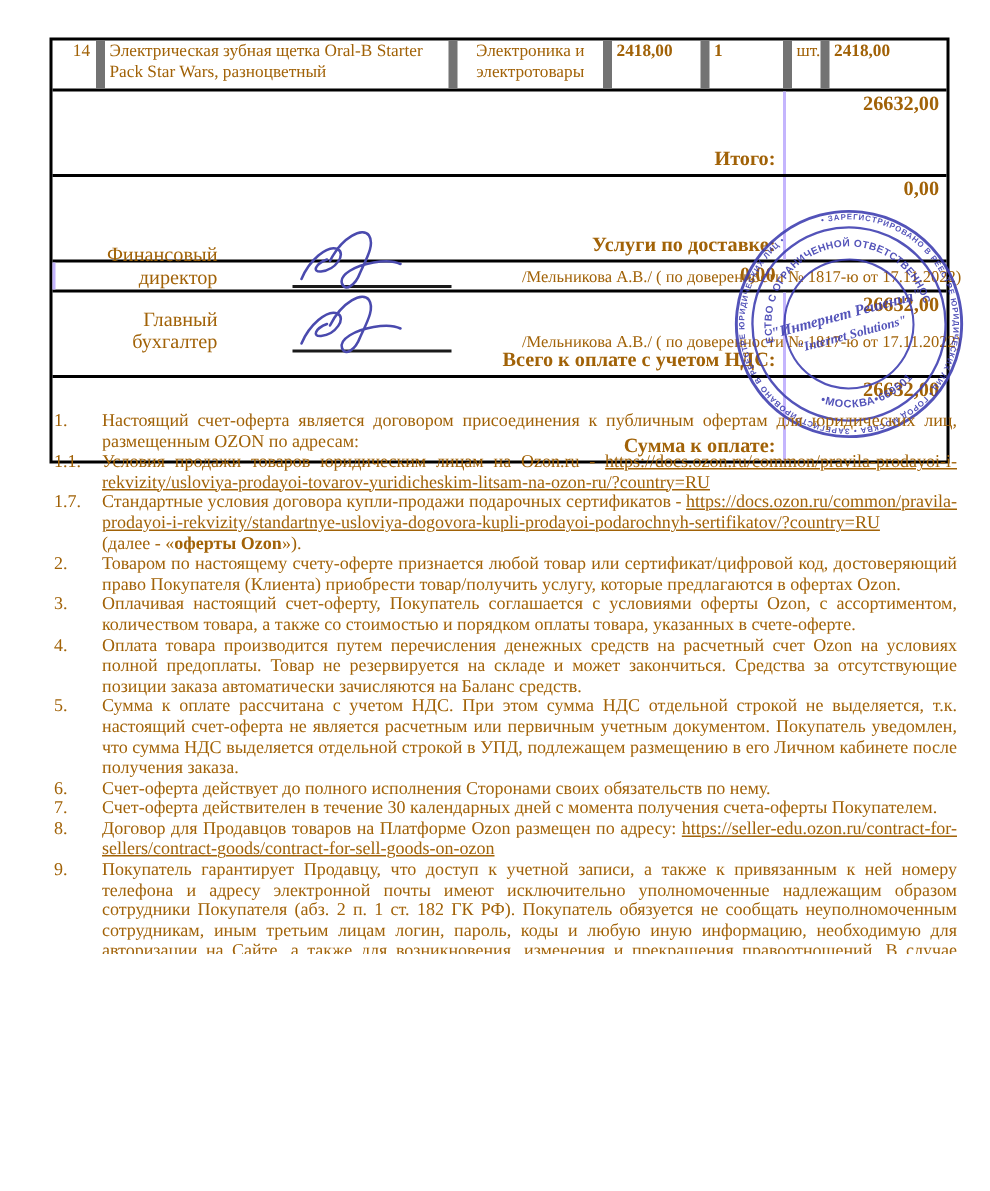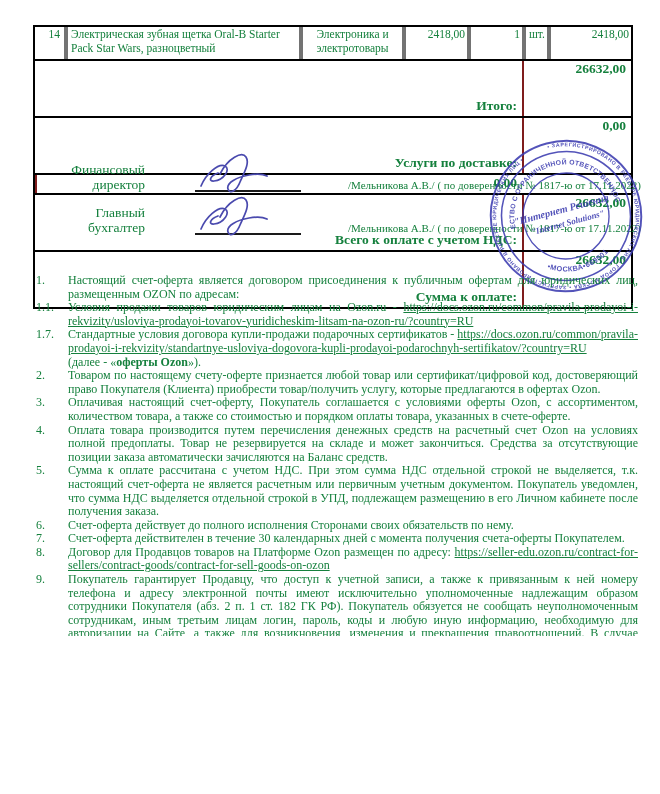--- a/index.html
+++ b/index.html
@@ -1,29 +1,29 @@
 <!DOCTYPE html>
 <html><head>
 <meta charset="utf-8">
 <style>
   html,body{margin:0;padding:0;background:#fff;}
   .page{position:relative;width:660px;height:636px;background:#ffffff;overflow:hidden;
-        font-family:"Liberation Serif","DejaVu Serif",serif;color:#15803d;}
+        font-family:"Liberation Serif","DejaVu Serif",serif;color:#a16207;}
 
   
   .invoice-table{position:absolute;left:33px;top:25px;width:600px;border:2px solid #000;box-sizing:border-box;}
   .item-row{display:grid;grid-template-columns:29px 235px 103px 65px 55px 25px 1fr;}
-  .cell{box-sizing:border-box;border-left:4px solid #737373;padding:1px 3px 3px;font-size:11.5px;line-height:13.5px;min-height:32px;}
+  .cell{box-sizing:border-box;border-left:6px solid #737373;padding:1px 3px 3px;font-size:11.5px;line-height:13.5px;min-height:32px;}
   .cell:first-child{border-left:none;}
   .cell.num{text-align:right;padding-right:4px;}
   .cell.cat{text-align:center;}
-  .cell.price,.cell.qty,.cell.total{text-align:right;padding-right:2px;}
+  .cell.price,.cell.qty,.cell.total{text-align:left;padding-right:12px;font-weight:bold;}
   .sum-row{display:grid;grid-template-columns:487px 1fr;border-top:2px solid #000;}
   .sum-label{box-sizing:border-box;text-align:right;font-weight:bold;font-size:13.5px;line-height:16px;padding:0 5px 2px;margin-top:37px;}
-  .sum-value{box-sizing:border-box;border-left:2px solid #7f1d1d;text-align:right;font-weight:bold;font-size:13.5px;line-height:16px;padding:0 5px 2px;}
+  .sum-value{box-sizing:border-box;border-left:2px solid #c4b5fd;text-align:right;font-weight:bold;font-size:13.5px;line-height:16px;padding:0 5px 2px;}
 
   
   .sig-row{position:absolute;left:33px;display:flex;align-items:flex-end;height:44px;gap:42px;}
   .sig-title{width:112px;text-align:right;font-size:13.5px;line-height:15px;}
   .sig-line{width:106px;height:100%;margin-left:8px;border-bottom:2.5px solid #1a1a1a;position:relative;}
   .squiggle{position:absolute;left:2px;bottom:-6px;}
   .sig-name{margin-left:5px;font-size:11px;line-height:12px;margin-bottom:1px;white-space:nowrap;}
 
   
   .stamp{position:absolute;left:484px;top:137px;width:164px;height:158px;opacity:.88;}

